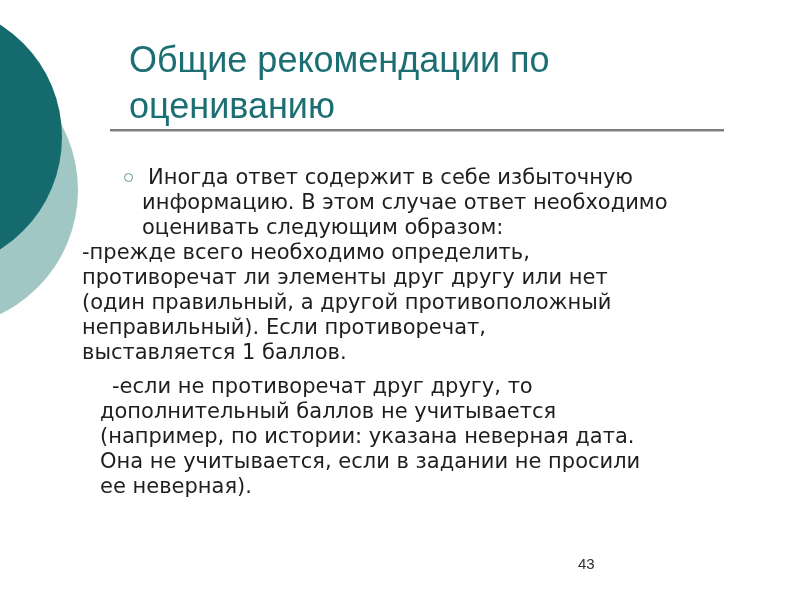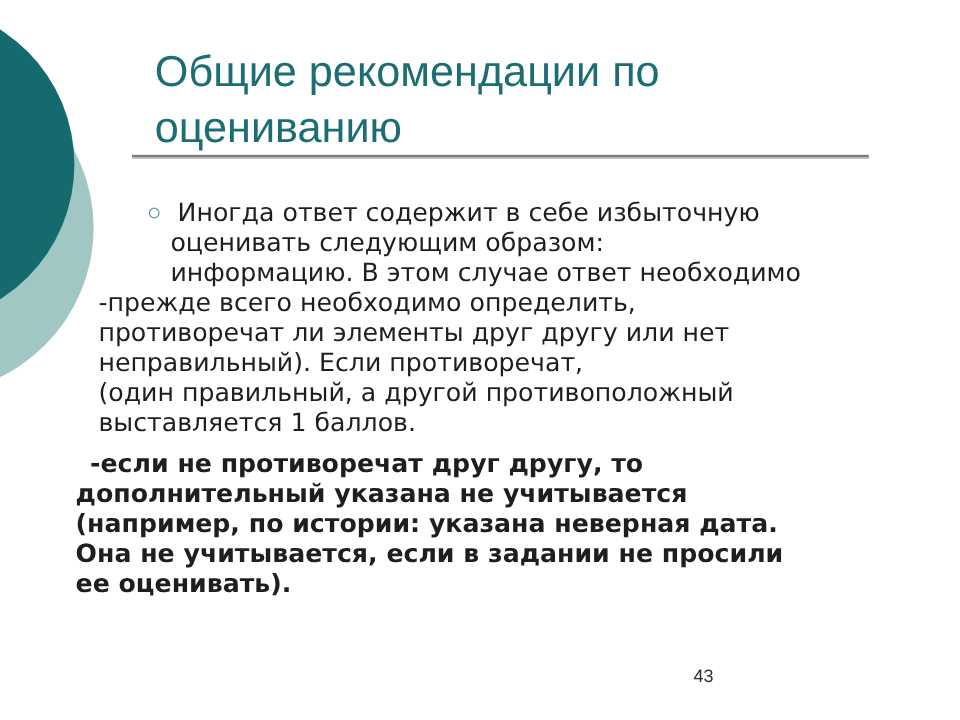--- a/index.html
+++ b/index.html
@@ -79,21 +79,21 @@
     font-family: "DejaVu Sans", sans-serif;
     font-size: 21px;
     line-height: 25px;
   }
   .para .line {
     white-space: nowrap;
   }
   .para-1 { margin-left: 142px; }
   .para-1 .first { padding-left: 6px; }
   .para-2 { margin-left: 82px; }
-  .para-3 { margin-left: 63px; margin-top: 9px; font-weight: bold; }
+  .para-3 { margin-left: 100px; margin-top: 9px; }
   .para-3 .first { padding-left: 12px; }
   .page-number {
     position: absolute;
     left: 578px;
     top: 555px;
     color: #2f2f2f;
     font-family: "Liberation Sans", sans-serif;
     font-size: 15px;
     z-index: 3;
   }
@@ -112,37 +112,37 @@
   </h1>
 
   <div class="divider"></div>
 
   <span class="bullet-ring"></span>
 
   <div class="body-text">
 
     <div class="para para-1">
       <div class="line first">Иногда ответ содержит в себе избыточную</div>
+      <div class="line">информацию. В этом случае ответ необходимо</div>
       <div class="line">оценивать следующим образом:</div>
-      <div class="line">информацию. В этом случае ответ необходимо</div>
     </div>
 
     <div class="para para-2">
       <div class="line first">-прежде всего необходимо определить,</div>
       <div class="line">противоречат ли элементы друг другу или нет</div>
+      <div class="line">(один правильный, а другой противоположный</div>
       <div class="line">неправильный). Если противоречат,</div>
-      <div class="line">(один правильный, а другой противоположный</div>
       <div class="line">выставляется 1 баллов.</div>
     </div>
 
     <div class="para para-3">
       <div class="line first">-если не противоречат друг другу, то</div>
-      <div class="line">дополнительный указана не учитывается</div>
+      <div class="line">дополнительный баллов не учитывается</div>
       <div class="line">(например, по истории: указана неверная дата.</div>
       <div class="line">Она не учитывается, если в задании не просили</div>
-      <div class="line">ее оценивать).</div>
+      <div class="line">ее неверная).</div>
     </div>
 
   </div>
 
   <div class="page-number">43</div>
 
 </div>
 
 </body></html>

